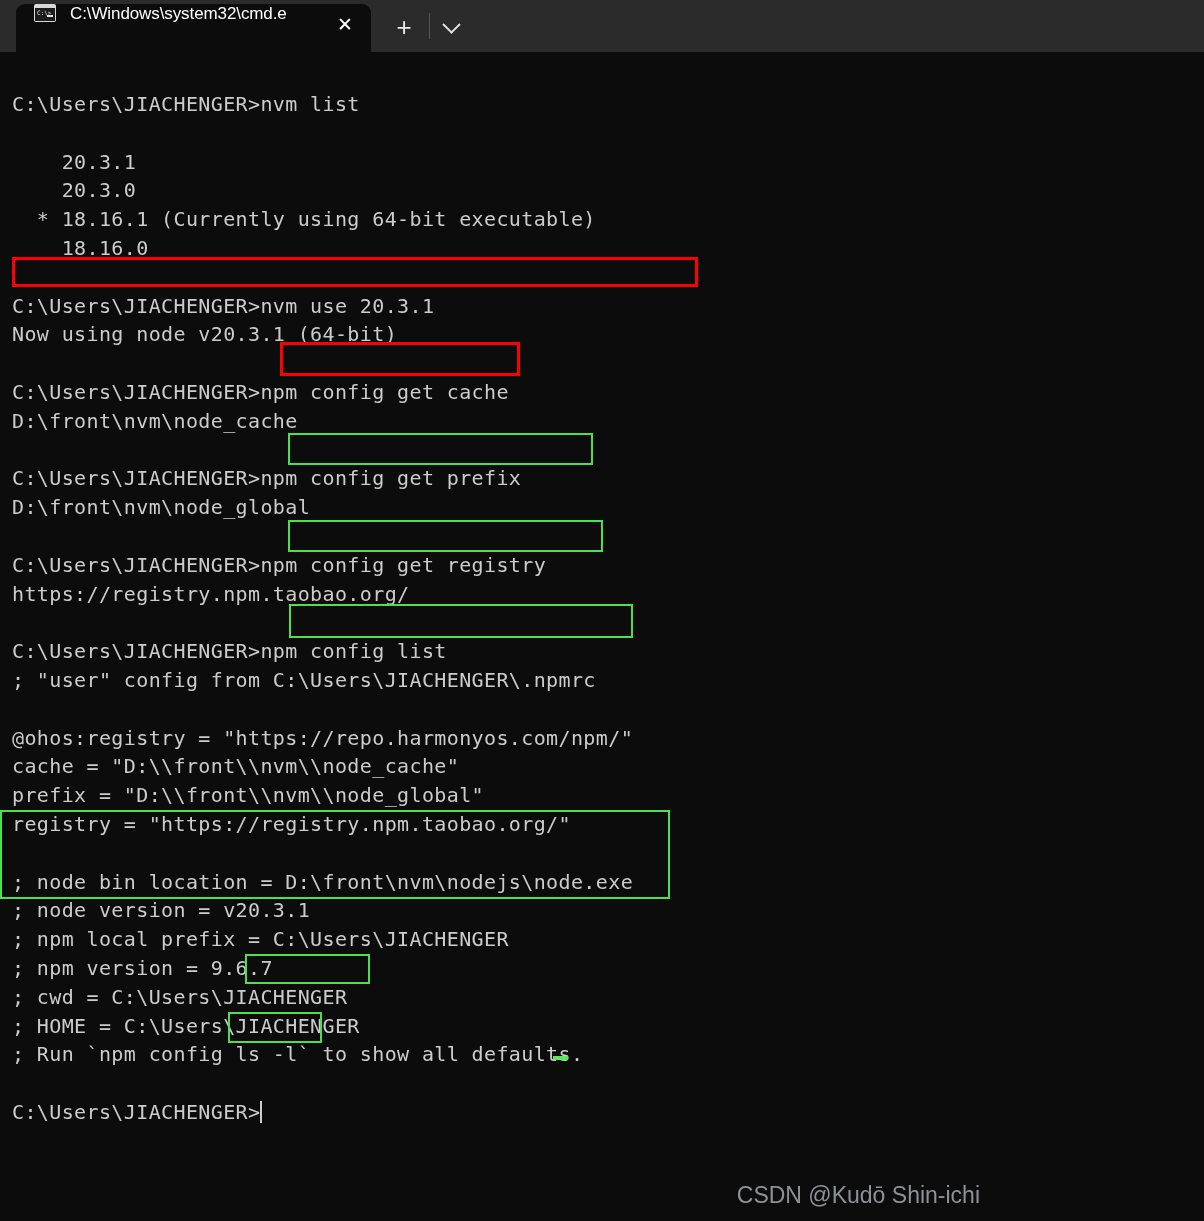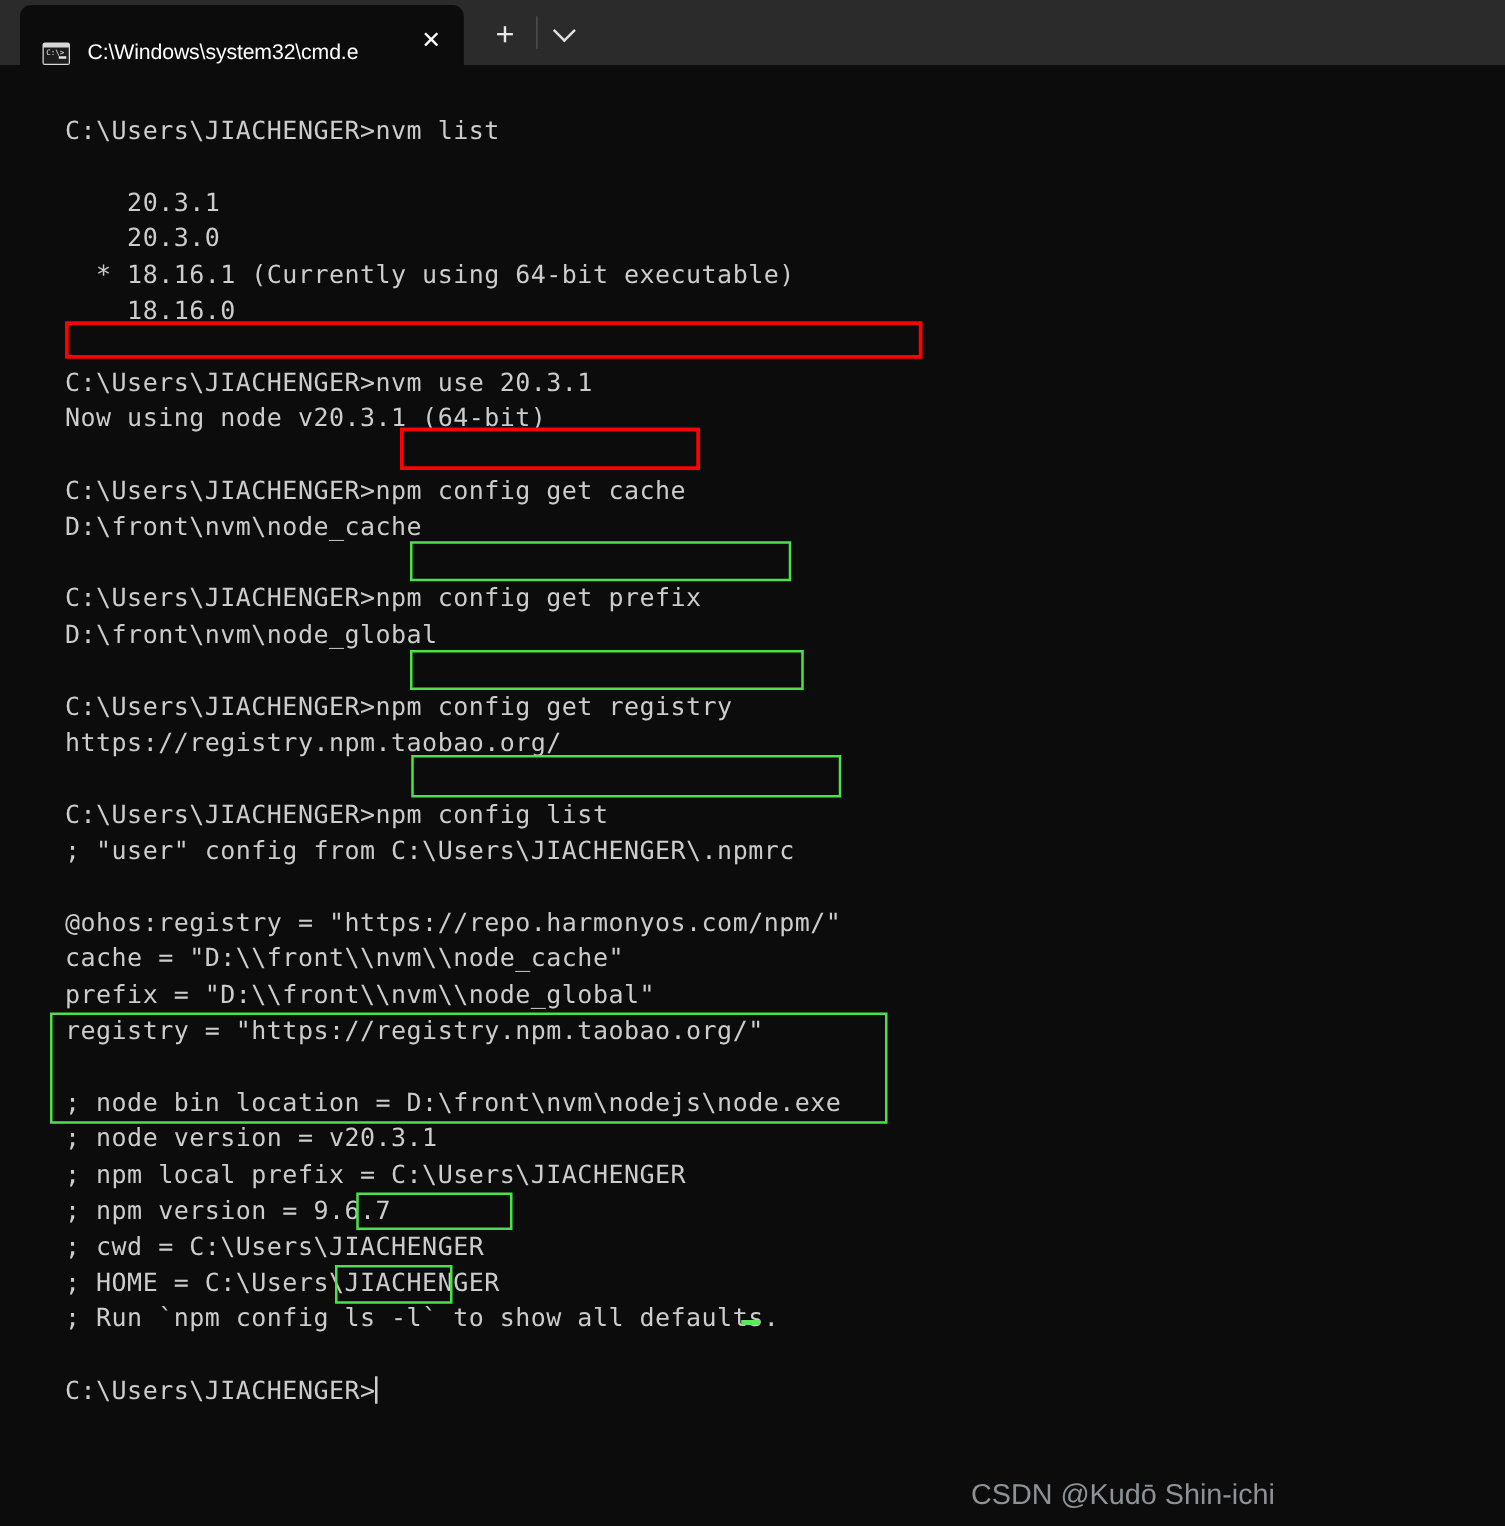--- a/index.html
+++ b/index.html
@@ -23,22 +23,22 @@
     background: #2b2b2b;
   }
   .tab {
     position: absolute;
     left: 16px; top: 4px;
     width: 355px;
     height: 48px;
     background: #0c0c0c;
     border-radius: 9px 9px 0 0;
     display: flex;
-    align-items: flex-end;
-    padding: 16px 0 0 18px;
+    align-items: flex-start;
+    padding: 0 0 0 18px;
     box-sizing: border-box;
   }
   .tab-icon {
     width: 22px; height: 18px;
     flex: 0 0 auto;
     position: relative;
     background: #d8d8d8;
     border-radius: 2px;
     margin-right: 14px;
   }
@@ -120,21 +120,20 @@
     transform: rotate(45deg) translate(-2px,-2px);
   }
 
   
   .term {
     position: absolute;
     left: 0; top: 52px;
     width: 996px;
     height: 1169px;
     background: #0c0c0c;
-    margin-left: 40px;
   }
   .lines {
     position: absolute;
     left: 12px;
     top: 38px;
     color: #cccccc;
     font-family: "DejaVu Sans Mono", monospace;
     font-size: 20px;
     line-height: 28.8px;
     white-space: pre;

